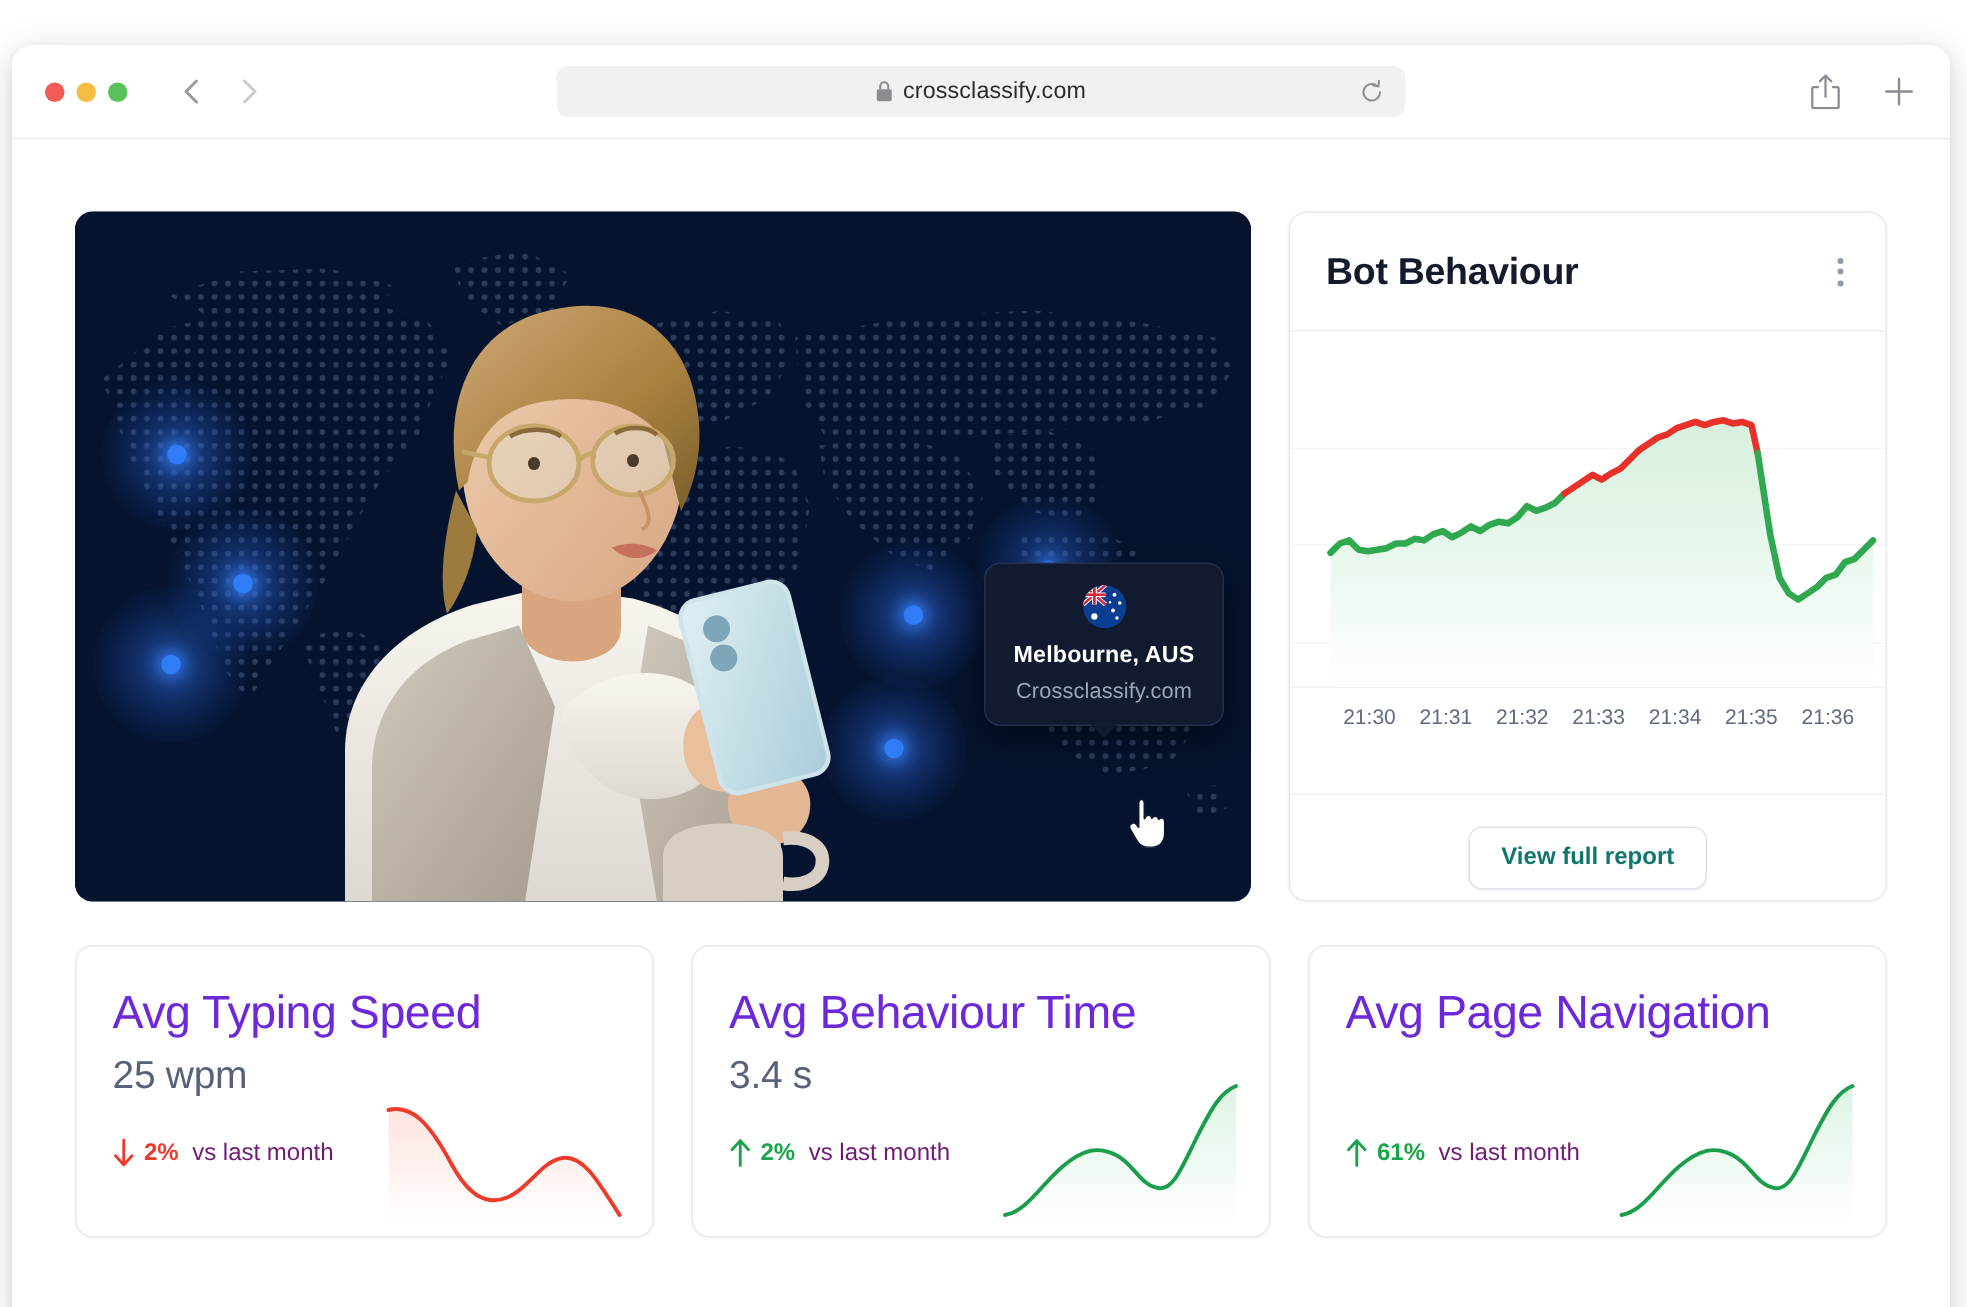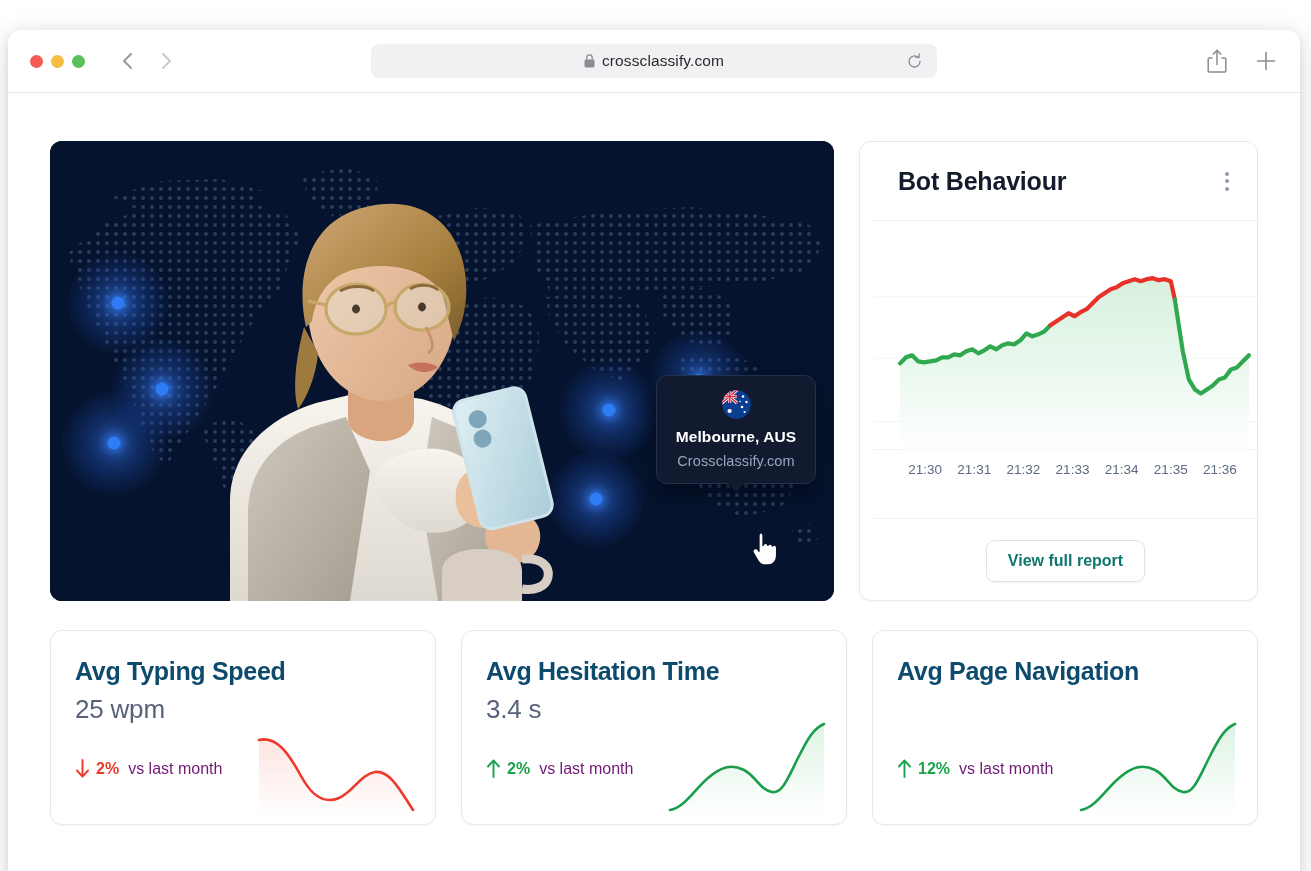--- a/index.html
+++ b/index.html
@@ -176,21 +176,20 @@
   .bot-card {
     flex: 1;
     height: 460px;
     background: #ffffff;
     border: 1px solid #e6e8ec;
     border-radius: 12px;
     display: flex;
     flex-direction: column;
     box-shadow: 0 1px 2px rgba(16,24,40,.04);
     overflow: hidden;
-    padding-left: 14px;
   }
   .bot-head {
     height: 79px;
     flex: 0 0 79px;
     border-bottom: 1px solid #eef0f3;
     display: flex;
     align-items: center;
     padding: 0 24px;
   }
   .bot-title {
@@ -241,23 +240,23 @@
     height: 195px;
     background: #ffffff;
     border: 1px solid #e6e8ec;
     border-radius: 12px;
     padding: 26px 24px 0 24px;
     position: relative;
     box-shadow: 0 1px 2px rgba(16,24,40,.04);
     overflow: hidden;
   }
   .metric h3 {
-    font-size: 25px;
-    font-weight: 700;
-    color: #0c4a6e;
+    font-size: 31px;
+    font-weight: 400;
+    color: #6d28d9;
     letter-spacing: -.3px;
     margin-bottom: 8px;
   }
   .metric .value {
     font-size: 26px;
     color: #57627a;
     font-weight: 400;
     letter-spacing: -.2px;
   }
   .metric .delta {
@@ -559,21 +558,21 @@
                   <stop offset="100%" stop-color="#ffffff"></stop>
               </linearGradient>
             </defs>
             <path d="M2,22 C18,18 30,32 44,58 C56,80 68,86 82,80 C96,74 104,56 118,54 C132,52 142,70 156,92 L156,98 L2,98 Z" fill="url(#sp0)"></path>
             <path d="M2,22 C18,18 30,32 44,58 C56,80 68,86 82,80 C96,74 104,56 118,54 C132,52 142,70 156,92" fill="none" stroke="#ec3a2b" stroke-width="2.6" stroke-linecap="round"></path>
           </svg>
         </div>
       </div>
 
       <div class="metric">
-        <h3>Avg Hesitation Time</h3>
+        <h3>Avg Behaviour Time</h3>
         <div class="value">3.4 s</div>
         <div class="delta">
           <svg class="arrow" viewBox="0 0 15 19">
             <path d="M7.5,18 V2 M2,7.5 L7.5,1.4 L13,7.5" fill="none" stroke="#19a34a" stroke-width="1.9" stroke-linecap="round" stroke-linejoin="round"></path>
           </svg>
           <span class="pct up">2%</span>
           <span class="vs">vs last month</span>
         </div>
         <div class="spark">
           <svg viewBox="0 0 158 98" preserveAspectRatio="none">
@@ -588,21 +587,21 @@
           </svg>
         </div>
       </div>
 
       <div class="metric">
         <h3>Avg Page Navigation</h3>
         <div class="delta">
           <svg class="arrow" viewBox="0 0 15 19">
             <path d="M7.5,18 V2 M2,7.5 L7.5,1.4 L13,7.5" fill="none" stroke="#19a34a" stroke-width="1.9" stroke-linecap="round" stroke-linejoin="round"></path>
           </svg>
-          <span class="pct up">12%</span>
+          <span class="pct up">61%</span>
           <span class="vs">vs last month</span>
         </div>
         <div class="spark">
           <svg viewBox="0 0 158 98" preserveAspectRatio="none">
             <defs>
               <linearGradient id="sp2" x1="0" y1="0" x2="0" y2="1">
                 <stop offset="0%" stop-color="#ddf3e4"></stop>
                   <stop offset="100%" stop-color="#ffffff"></stop>
               </linearGradient>
             </defs>

